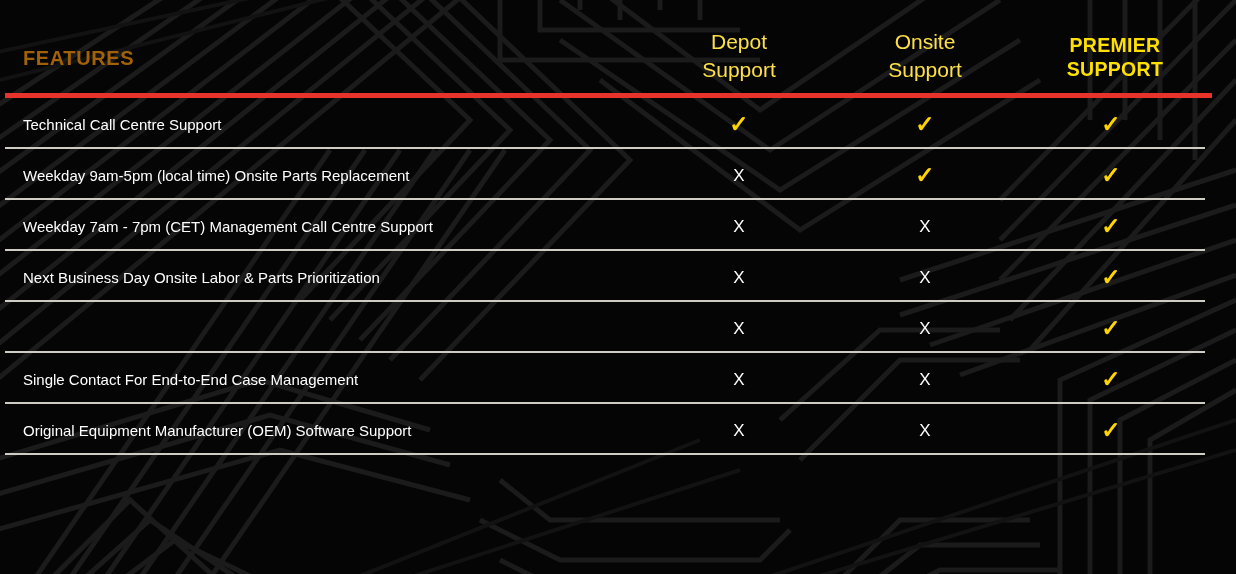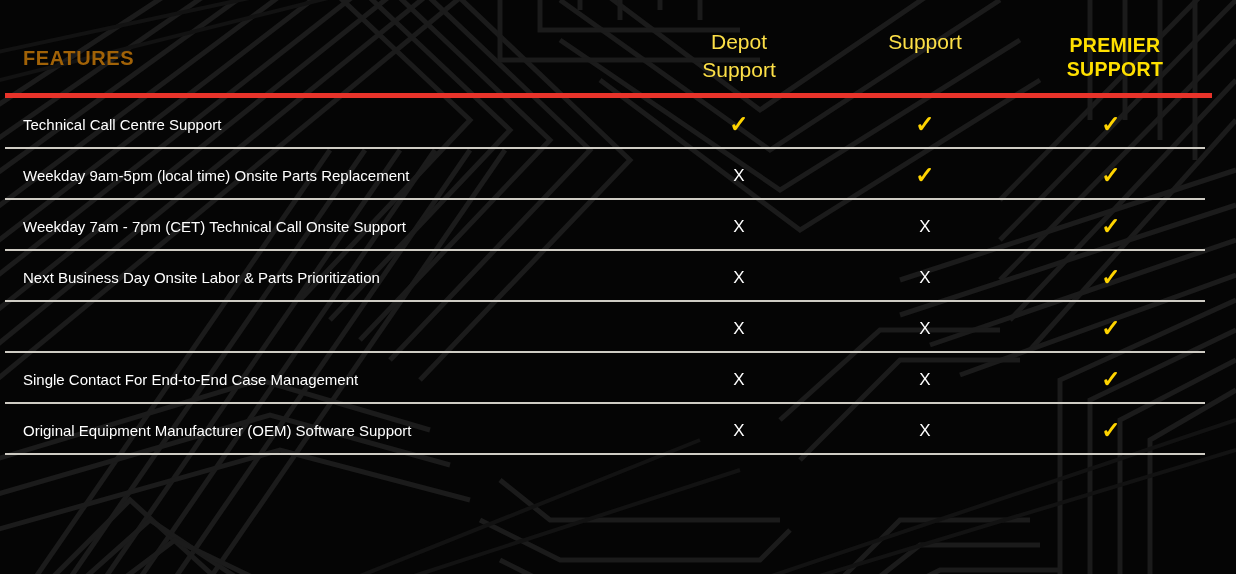--- a/index.html
+++ b/index.html
@@ -258,20 +258,21 @@
 
     <div class="thead">
       <div class="features-title">FEATURES</div>
 
       <div class="col-head col-depot">
         <span class="l1">Depot</span>
         <span class="l2">Support</span>
       </div>
 
       <div class="col-head col-onsite">
+        <span class="l1">Onsite</span>
         <span class="l2">Support</span>
       </div>
 
       <div class="col-head col-premier premier">
         <span class="l1">PREMIER</span>
         <span class="l2">SUPPORT</span>
       </div>
     </div>
 
     <div class="red-rule"></div>
@@ -285,21 +286,21 @@
           <div class="row-divider"></div>
         </div>
         <div class="row">
           <div class="row-label">Weekday 9am-5pm (local time) Onsite Parts Replacement</div>
           <div class="cell c0"><span class="mark-cross">X</span></div>
           <div class="cell c1"><span class="mark-check">✓</span></div>
           <div class="cell c2"><span class="mark-check">✓</span></div>
           <div class="row-divider"></div>
         </div>
         <div class="row">
-          <div class="row-label">Weekday 7am - 7pm (CET) Technical Call Onsite Support</div>
+          <div class="row-label">Weekday 7am - 7pm (CET) Management Call Centre Support</div>
           <div class="cell c0"><span class="mark-cross">X</span></div>
           <div class="cell c1"><span class="mark-cross">X</span></div>
           <div class="cell c2"><span class="mark-check">✓</span></div>
           <div class="row-divider"></div>
         </div>
         <div class="row">
           <div class="row-label">Next Business Day Onsite Labor &amp; Parts Prioritization</div>
           <div class="cell c0"><span class="mark-cross">X</span></div>
           <div class="cell c1"><span class="mark-cross">X</span></div>
           <div class="cell c2"><span class="mark-check">✓</span></div>

